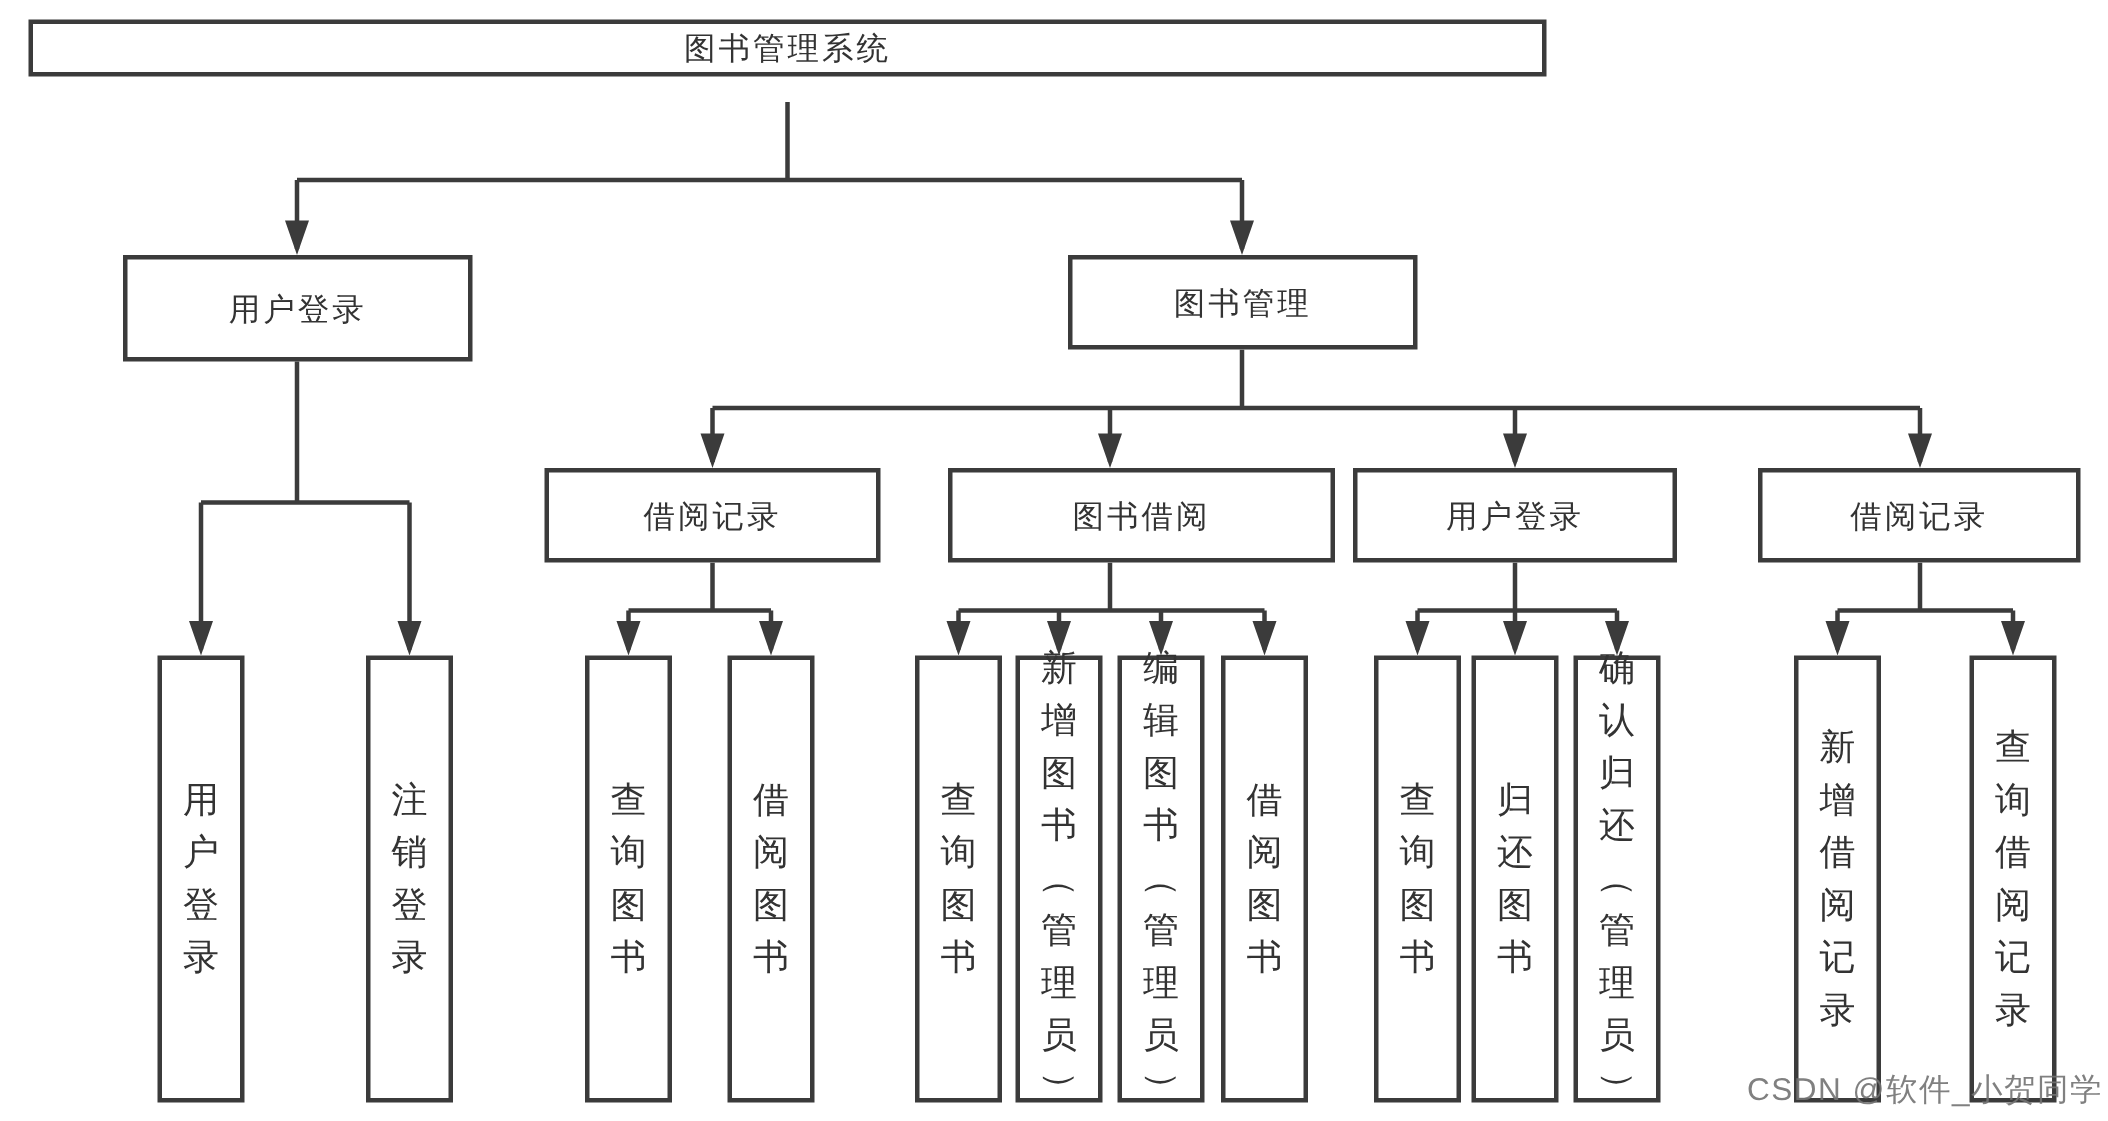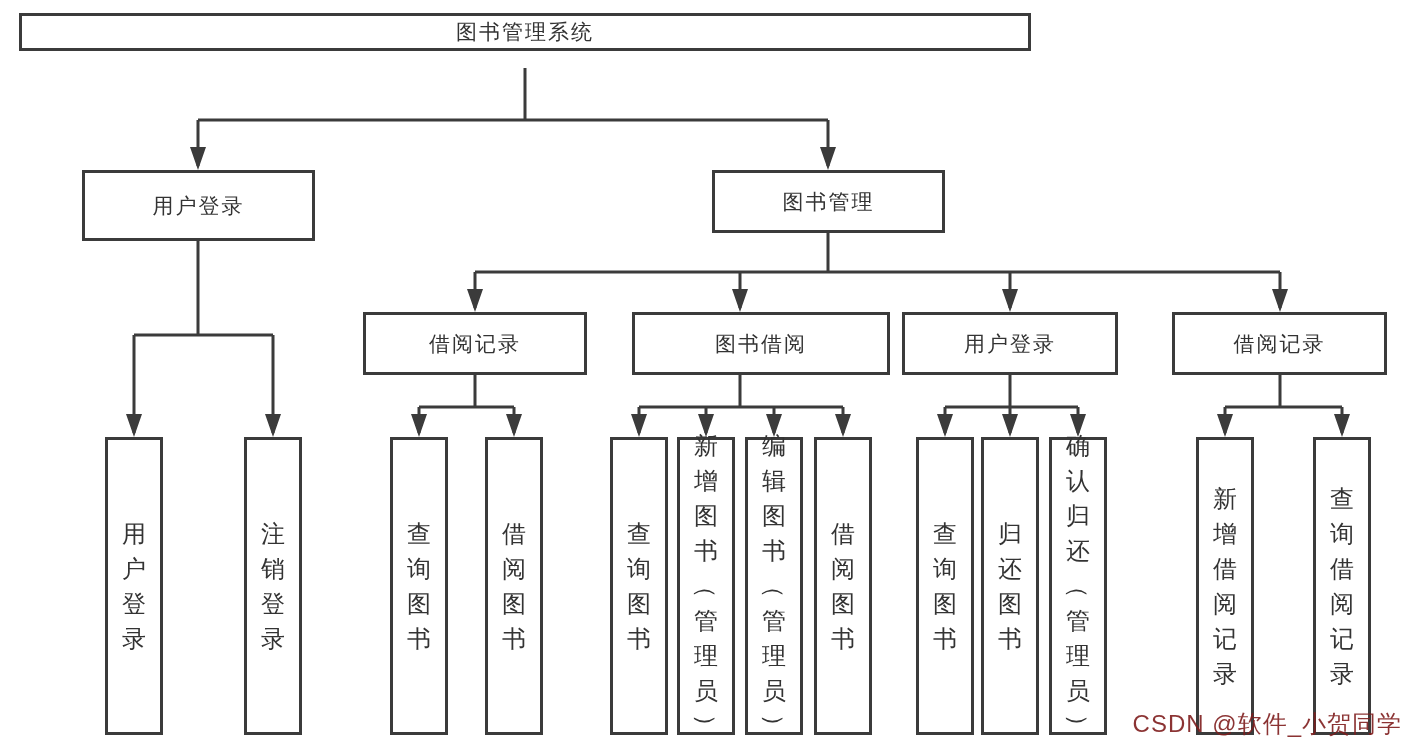--- a/index.html
+++ b/index.html
@@ -80,22 +80,22 @@
   #leaf-cb-query        { left: 916px; }
   #leaf-cb-return       { left: 981px; }
   #leaf-cb-confirm      { left: 1049px; }
   #leaf-br-add          { left: 1196px; }
   #leaf-br-query        { left: 1313px; }
 
   #watermark {
     position: absolute;
     right: 3px;
     bottom: 7px;
-    font-size: 24px;
-    color: #7f1d1d;
+    font-size: 21px;
+    color: #737373;
     opacity: 0.9;
     letter-spacing: 1px;
     white-space: nowrap;
     z-index: 5;
     margin-top: 48px;
   }
 </style>
 </head>
 <body>
 

